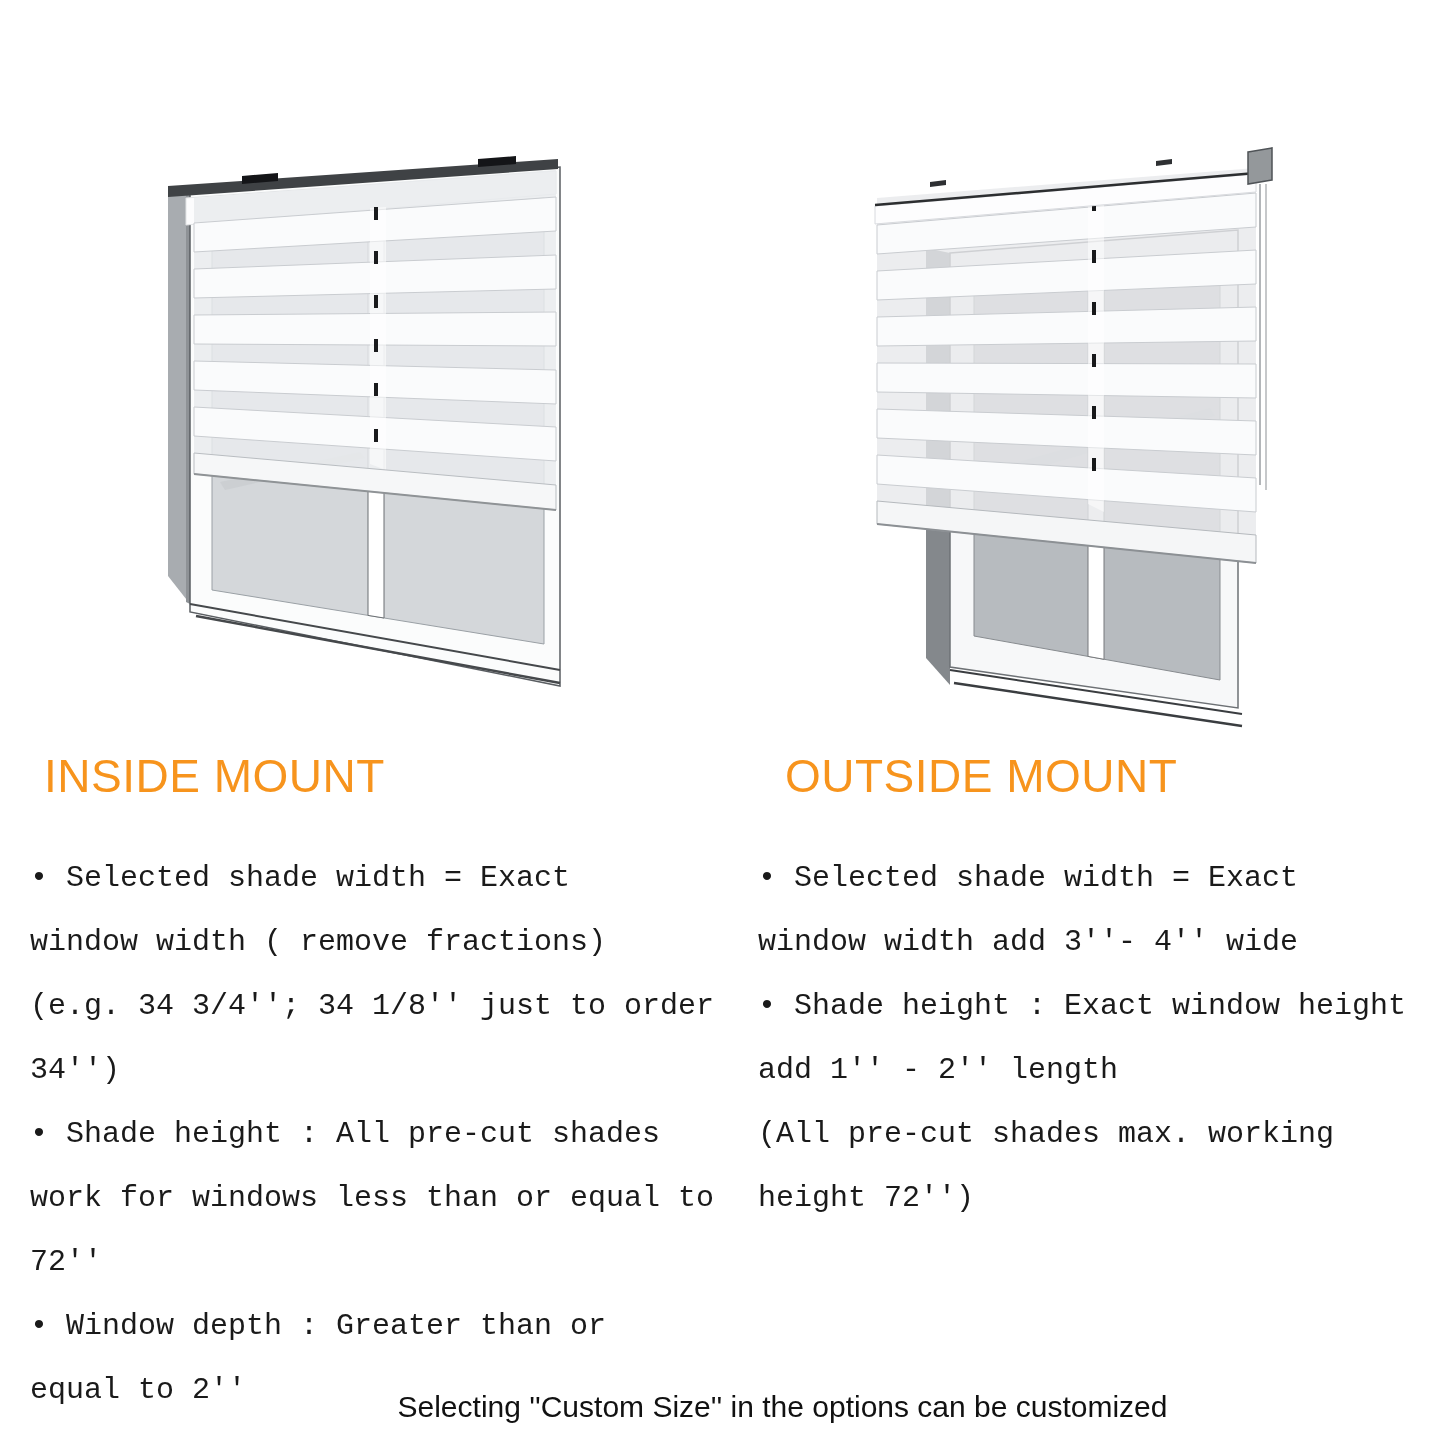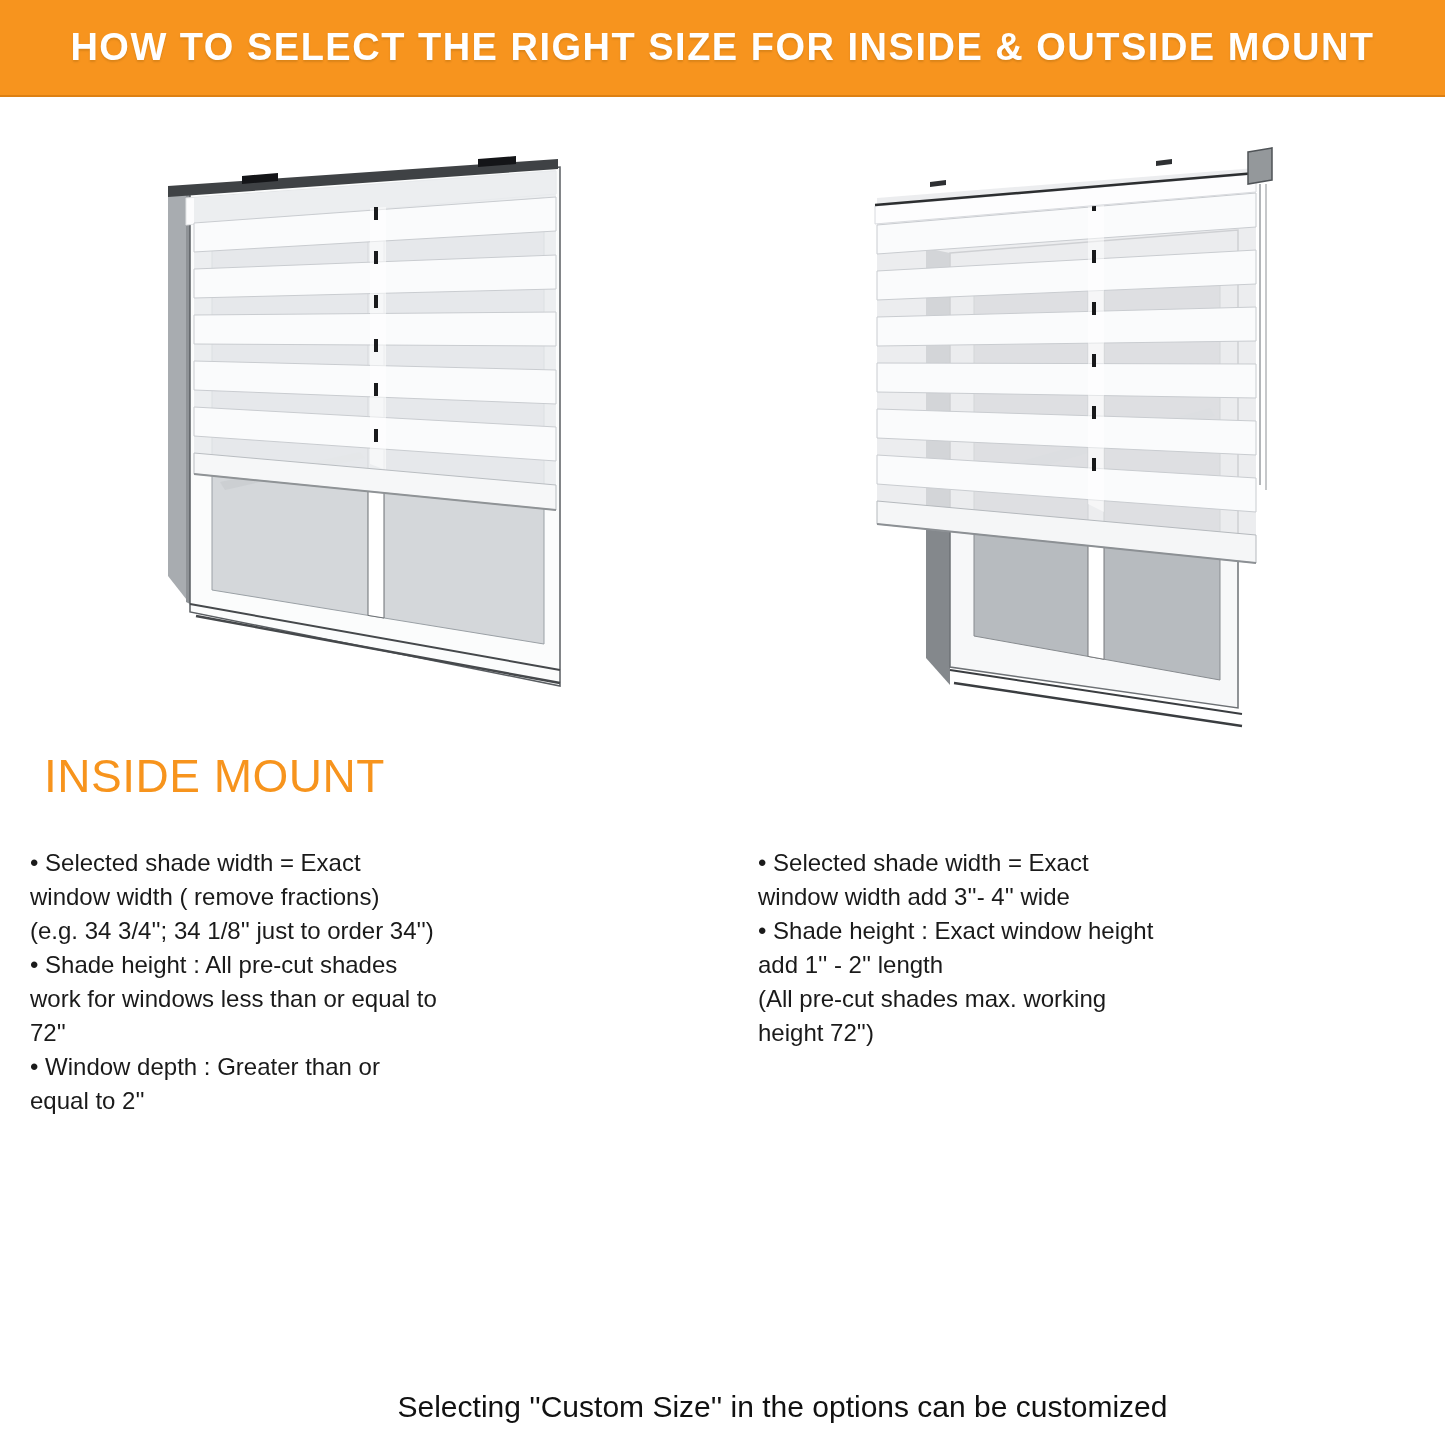--- a/index.html
+++ b/index.html
@@ -37,45 +37,43 @@
     letter-spacing:0.5px;
     line-height:1;
     white-space:nowrap;
   }
   .heading-inside{ left:44px; top:753px; }
   .heading-outside{ left:785px; top:753px; }
   .bullets{
     position:absolute;
     width:690px;
     color:#1A1A1A;
-    font-size:24px;
-    line-height:34px;
+    font-size:30px;
+    line-height:64px;
     white-space:pre-line;
+    font-family:Liberation Mono, monospace;
   }
   .bullets-left{ left:30px; top:846px; }
   .bullets-right{ left:758px; top:846px; }
   .footer-note{
     position:absolute;
     left:0; top:1390px;
     width:100%;
     text-align:center;
     color:#111111;
     font-size:30px;
     transform:translateX(60px);
     white-space:nowrap;
   }
 </style>
 </head>
 <body>
 
 <div class="page">
 
-  <div class="banner">
-    <span class="banner-title">HOW TO SELECT THE RIGHT SIZE FOR INSIDE &amp; OUTSIDE MOUNT</span>
-  </div>
 
   <div class="fig fig-left">
     <svg width="440" height="560" viewBox="0 0 440 560" xmlns="http://www.w3.org/2000/svg">
 
       <g>
         <polygon points="18,34 40,41 40,452 18,424" fill="#A8ACB0"></polygon>
         <polygon points="36,40 40,41 40,452 36,450" fill="#8E9296"></polygon>
         <polygon points="40,41 410,15 410,534 40,460" fill="#FBFCFC" stroke="#5A5E62" stroke-width="1.5"></polygon>
         <polygon points="62,72 394,46 394,492 62,438" fill="#D4D7DA" stroke="#9AA0A5" stroke-width="1"></polygon>
         <polygon points="70,330 210,300 215,306 75,338" fill="#C7CACD" opacity="0.6"></polygon>
@@ -156,20 +154,21 @@
           <line x1="25" y1="65" x2="406" y2="33" stroke="#2C2E30" stroke-width="2.5"></line>
           <polygon points="398,12 422,8 422,40 398,44" fill="#94989B" stroke="#4F5357" stroke-width="1.5"></polygon>
           <line x1="410" y1="44" x2="410" y2="345" stroke="#B3B6B9" stroke-width="2"></line>
           <line x1="416" y1="44" x2="416" y2="350" stroke="#B3B6B9" stroke-width="1.5"></line>
         </g>
       </g>
     </svg>
   </div>
 
   <div class="mount-heading heading-inside">INSIDE MOUNT</div>
+  <div class="mount-heading heading-outside">OUTSIDE MOUNT</div>
 
   <div class="bullets bullets-left">• Selected shade width = Exact
 window width ( remove fractions)
 (e.g. 34 3/4''; 34 1/8'' just to order 34'')
 • Shade height : All pre-cut shades
 work for windows less than or equal to
 72''
 • Window depth : Greater than or
 equal to 2''</div>
   <div class="bullets bullets-right">• Selected shade width = Exact

